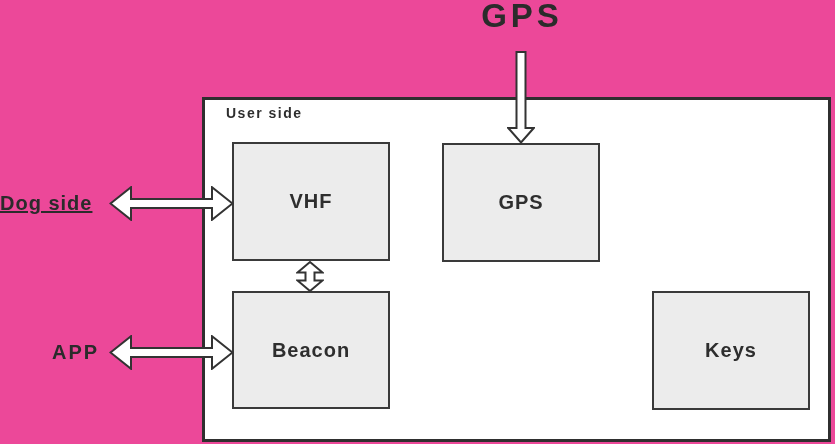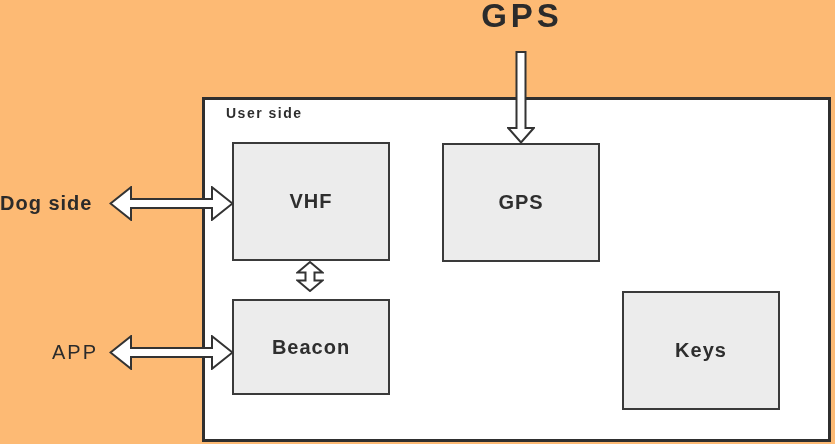--- a/index.html
+++ b/index.html
@@ -1,19 +1,19 @@
 <!DOCTYPE html>
 <html><head>
 <meta charset="utf-8">
 <style>
   html,body{margin:0;padding:0;background:#fff;}
   #canvas{
     position:relative;
     width:835px;height:444px;
-    background:#fdba74;
+    background:#ec4899;
     font-family:"Liberation Sans","DejaVu Sans",sans-serif;
     overflow:hidden;
   }
   .abs{position:absolute;}
   
   #outer-box{
     left:202px;top:97px;width:629px;height:345px;
     border:3px solid #2f2f2f;background:#ffffff;
     box-sizing:border-box;z-index:1;
   }
@@ -25,34 +25,34 @@
   .node{
     width:158px;height:119px;
     background:#ececec;border:2.5px solid #3a3a3a;
     box-sizing:border-box;z-index:2;
     display:flex;align-items:center;justify-content:center;
     font-size:20px;font-weight:bold;color:#2e2e2e;letter-spacing:1px;
   }
   #node-vhf   {left:232px;top:142px;text-align:right;}
   #node-gps   {left:442px;top:143px;}
   #node-screen{left:652px;top:142px;}
-  #node-beacon{left:232px;top:291px;height:96px;margin-top:8px;}
-  #node-keys  {left:622px;top:291px;justify-content:center;}
+  #node-beacon{left:232px;top:291px;height:118px;}
+  #node-keys  {left:652px;top:291px;justify-content:center;}
   
   #gps-title{
     left:462px;top:-3px;width:120px;text-align:center;z-index:4;
     font-size:33px;font-weight:bold;color:#2b2b2b;letter-spacing:4px;
   }
   #dog-side-label{
     left:0px;top:192px;width:104px;text-align:left;z-index:4;
-    font-size:20px;font-weight:bold;color:#2b2b2b;letter-spacing:1px;
+    font-size:20px;font-weight:bold;color:#2b2b2b;letter-spacing:1px;text-decoration:underline;
   }
   #app-label{
     left:52px;top:341px;z-index:4;
-    font-size:20px;font-weight:normal;color:#2b2b2b;letter-spacing:2px;
+    font-size:20px;font-weight:bold;color:#2b2b2b;letter-spacing:2px;
   }
   
   .arrow{z-index:3;line-height:0;}
   #gps-arrow{left:507px;top:51px;}
   #dog-side-arrow{left:109px;top:186px;}
   #app-arrow{left:109px;top:335px;}
   #vhf-beacon-arrow{left:296px;top:261px;}
   .arrow polygon{fill:#ffffff;stroke:#333333;stroke-width:2;stroke-linejoin:miter;}
 </style>
 </head>

